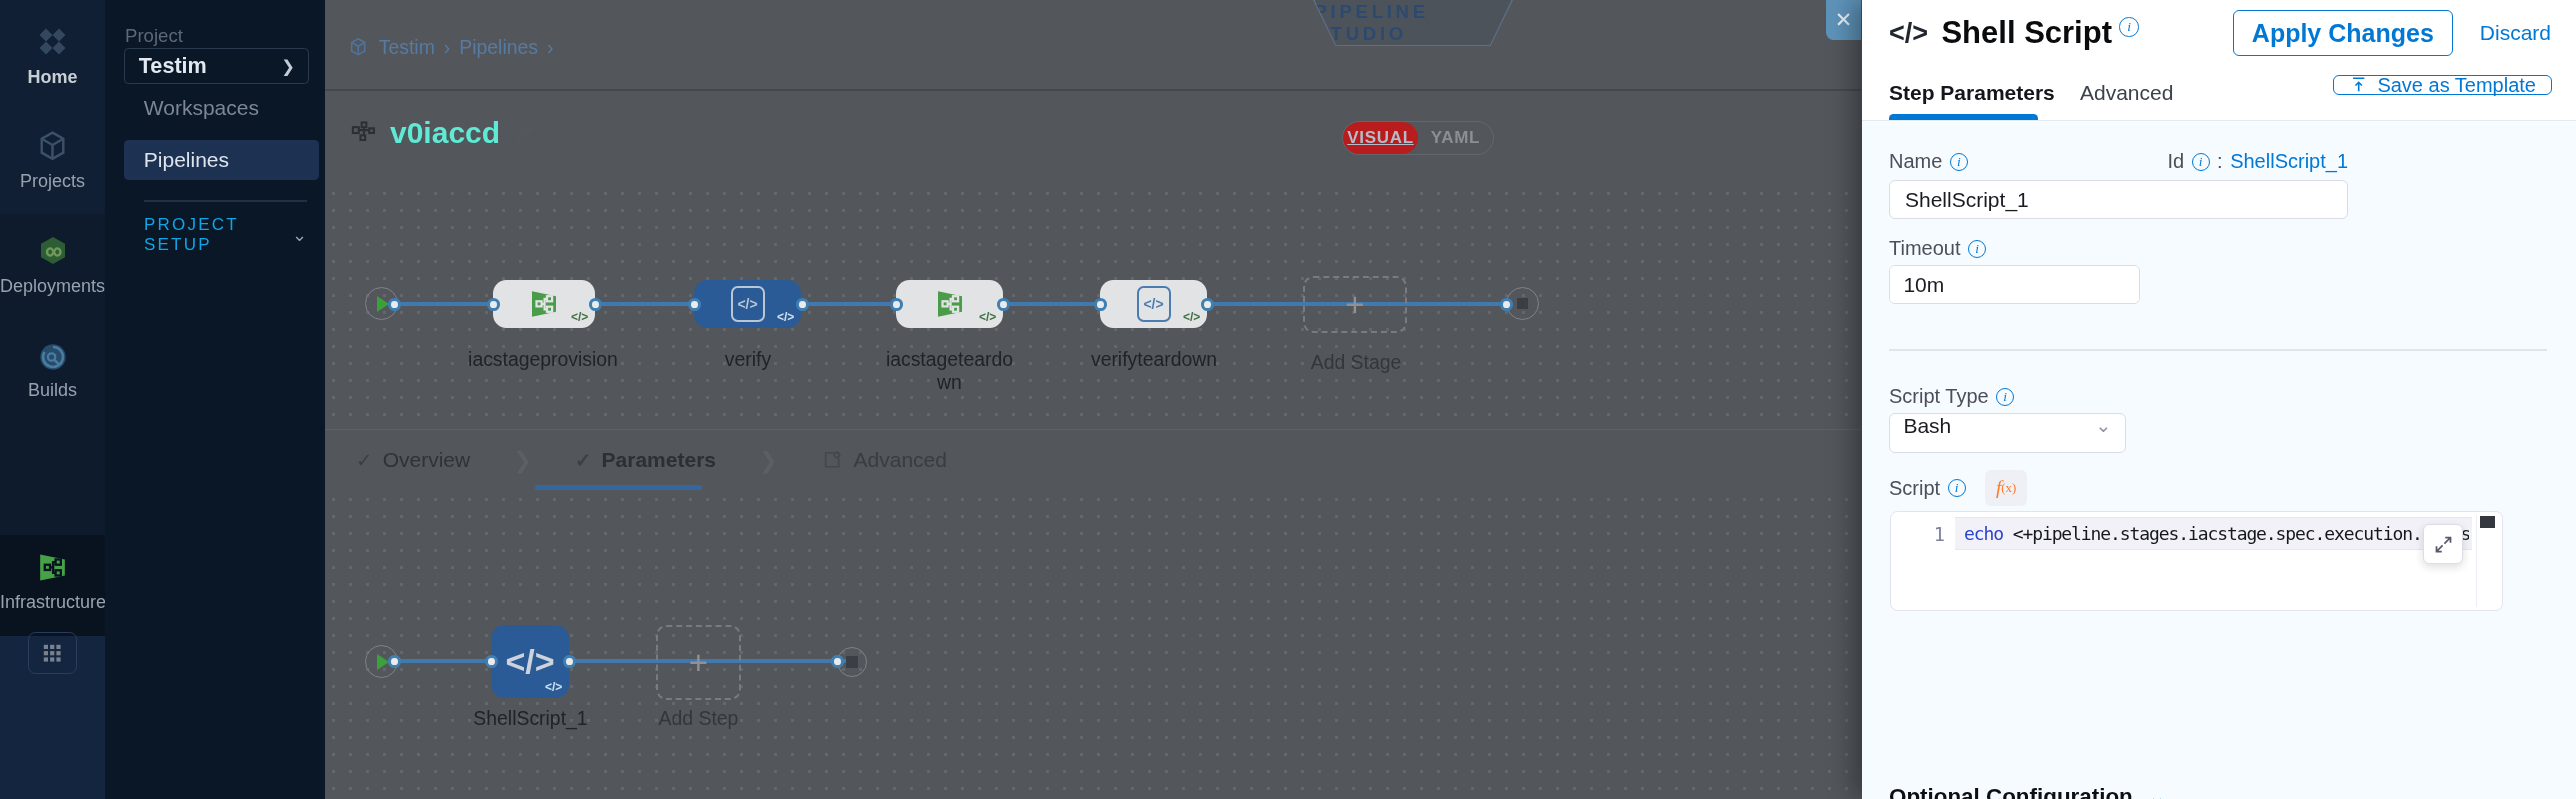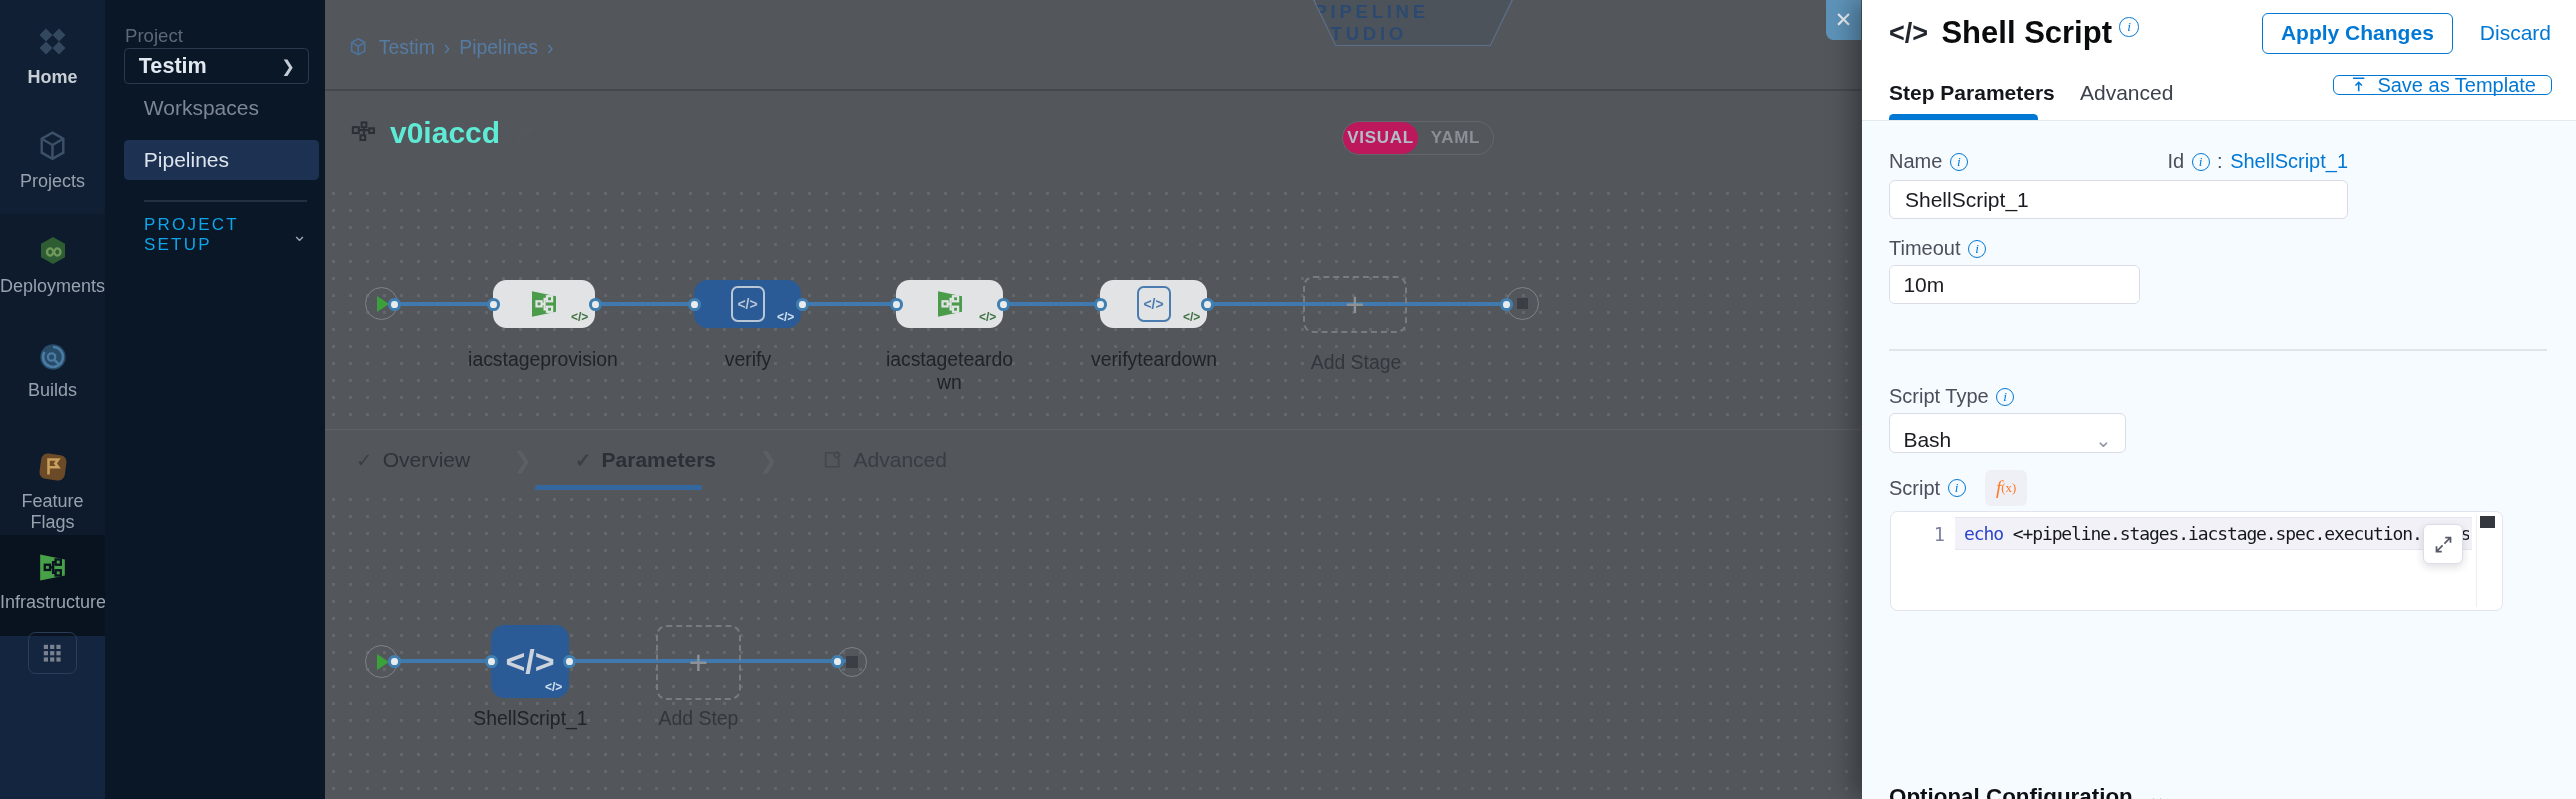--- a/index.html
+++ b/index.html
@@ -50,21 +50,21 @@
   .studio-badge { position:absolute; left:988px; top:0; width:200px; height:46px;
                   clip-path:polygon(0 0,100% 0,calc(100% - 22.4px) 100%,22.4px 100%); background:#5c6f88; }
   .studio-badge-in { position:absolute; left:1.5px; top:0; width:197px; height:45px;
                   clip-path:polygon(0 0,100% 0,calc(100% - 21.6px) 100%,21.6px 100%); background:#4d535b;
                   display:flex; align-items:center; justify-content:center;
                   font-size:18.6px; font-weight:700; letter-spacing:3.7px; color:#2c4a70; }
   .vy-toggle { position:absolute; left:1017px; top:121px; height:34px; display:flex;
                border:1.5px solid #63666c; border-radius:18px; overflow:hidden; }
   .vy-seg { width:75px; display:flex; align-items:center; justify-content:center;
             font-size:17px; font-weight:700; letter-spacing:0.7px; cursor:pointer; }
-  .vy-visual { background:#be185d; color:#b3bdc9; border-radius:16.4px; }
+  .vy-visual { background:#b91c1c; color:#b3bdc9; border-radius:16.4px;text-decoration:underline; }
   .vy-yaml { color:#8b8f95; }
 
   
   .gline { position:absolute; height:3.7px; background:#4079ad; }
   .port { position:absolute; width:12.7px; height:12.7px; border-radius:50%;
           background:#e9ebed; border:3px solid #3f7fb2; }
   .node-circle { position:absolute; width:33px; height:33px; border-radius:50%;
                  border:1.5px solid #7f838a; display:flex; align-items:center; justify-content:center; }
   .play-tri { width:0; height:0; border-top:8.2px solid transparent; border-bottom:8.2px solid transparent;
               border-left:12.7px solid #3ba23b; margin-left:3.7px; }
@@ -107,21 +107,21 @@
   .p-head { position:absolute; left:0; top:0; width:714px; height:66px; background:#fff;
             display:flex; align-items:center; padding:0 25px 0 27px; }
   .p-code-glyph { font-size:27px; font-weight:700; color:#22272f; margin-right:13.4px; }
   .p-title { font-size:31px; font-weight:700; color:#0a0b0d; }
   .info-i { display:inline-flex; width:19.4px; height:19.4px; border:1.5px solid #0278d5; border-radius:50%;
             color:#0278d5; font-size:13.4px; align-items:center; justify-content:center;
             font-family:"Liberation Serif", serif; font-style:italic; margin-left:7.5px; cursor:pointer; }
   .info-i.raised { position:relative; top:-6px; }
   .head-spacer { flex:1; }
   .btn-outline { border:1.5px solid #0278d5; border-radius:6px; background:#fff; color:#0278d5;
-                 font-size:21px; font-weight:600; padding:7.5px 18px; cursor:pointer;
+                 font-size:25px; font-weight:600; padding:7.5px 18px; cursor:pointer;
                  font-family:"Liberation Sans", sans-serif;margin-left:48px; }
   .discard { margin-left:27px; font-size:21px; color:#0278d5; cursor:pointer; }
   .p-tabbar { position:absolute; left:0; top:66px; width:714px; height:55px; background:#fff;
               border-bottom:1.5px solid #e4e9ef; }
   .ptab1 { position:absolute; left:27px; top:15px; font-size:21px; font-weight:700; color:#14161b; cursor:pointer; }
   .ptab2 { position:absolute; left:218px; top:15px; font-size:21px; color:#3c414b; cursor:pointer; }
   .ptab-underline { position:absolute; left:27px; bottom:0; width:149px; height:6px; background:#0278d5;
                     border-radius:4.5px 4.5px 0 0; }
   .save-tpl { position:absolute; right:24px; top:9px; height:20px; display:flex; align-items:center; gap:9px;
               border:1.5px solid #0278d5; border-radius:6px; background:#fff; color:#0278d5;
@@ -132,21 +132,21 @@
                 font-size:21px; color:#1b1c22; padding:0 15px; font-family:"Liberation Sans", sans-serif; }
   .id-row { position:absolute; right:228px; top:28px; font-size:20px; color:#4c4e5a;
             display:flex; align-items:center; }
   .id-link { color:#0278d5; cursor:pointer; }
   .timeout-box { position:absolute; left:27px; top:266px; width:251px; height:39px;
                  border:1.5px solid #d9dce6; border-radius:6px; background:#fff; display:flex; overflow:hidden; }
   .timeout-input { flex:1; border:none; outline:none; font-size:21px; color:#1b1c22; padding:0 13.4px;
                    font-family:"Liberation Sans", sans-serif; }
   .p-divider { position:absolute; left:27px; top:349px; width:658px; height:1.5px; background:#e0e5ea; }
   .dropdown { position:absolute; left:27px; top:413px; width:237px; height:40px; background:#fff;
-              border:1.5px solid #d9dce6; border-radius:6px; display:flex; align-items:flex-end;
+              border:1.5px solid #d9dce6; border-radius:6px; display:flex; align-items:flex-start;
               padding:0 13.4px; cursor:pointer; }
   .dd-value { flex:1; font-size:21px; color:#1b1c22; }
   .dd-chev { font-size:19.4px; color:#8f93a3; }
   .script-row { position:absolute; left:27px; top:470px; display:flex; align-items:center; }
   .fx-badge { margin-left:19.4px; width:42px; height:36px; background:#eef0f5; border-radius:6px;
               display:flex; align-items:center; justify-content:center; color:#ff7826;
               font-size:19.4px; cursor:pointer; font-family:"Liberation Serif", serif; font-style:italic; }
   .fx-badge sub { font-size:12.7px; font-style:normal; }
   .editor { position:absolute; left:28px; top:512px; width:613px; height:100px; background:#fff;
             border:1.5px solid #e2e3ee; border-radius:7.5px; }
@@ -202,27 +202,20 @@
     <div class="rail-item" style="top:340px;">
       <svg width="34" height="34" viewBox="0 0 24 24">
         <circle cx="12" cy="12" r="9" fill="#274b68"></circle>
         <path fill="none" stroke="#4a7ca3" stroke-width="1.8" d="M12 5a7 7 0 1 1-6 3.4"></path>
         <circle cx="11" cy="12" r="2.6" fill="none" stroke="#4a7ca3" stroke-width="1.6"></circle>
         <path stroke="#4a7ca3" stroke-width="1.8" d="M13 14l3.4 3.4"></path>
       </svg>
       <span class="rail-label">Builds</span>
     </div>
 
-    <div class="rail-item" style="top:449px;">
-      <svg width="36" height="36" viewBox="0 0 24 24">
-        <rect x="3.5" y="3.5" width="17" height="17" rx="4.5" fill="#6b4a28" transform="rotate(8 12 12)"></rect>
-        <path fill="none" stroke="#caa05f" stroke-width="1.7" d="M9 17V7h6.5l-2 2.6 2 2.6H9"></path>
-      </svg>
-      <span class="rail-label">Feature Flags</span>
-    </div>
 
     <div class="rail-item" style="top:549px;">
       <svg width="37" height="37" viewBox="0 0 24 24">
         <path d="M4 3.5L20 6.8v10.4L4 20.5z" fill="#48a148"></path>
         <g stroke="#091320" stroke-width="1.5" fill="none">
           <rect x="7" y="10.2" width="3.4" height="3.4"></rect>
           <rect x="14" y="6.8" width="3.4" height="3.4"></rect>
           <rect x="14" y="13.8" width="3.4" height="3.4"></rect>
           <path d="M10.4 11.9h2v-3.4h1.6M12.4 11.9v3.6h1.6"></path>
         </g>

